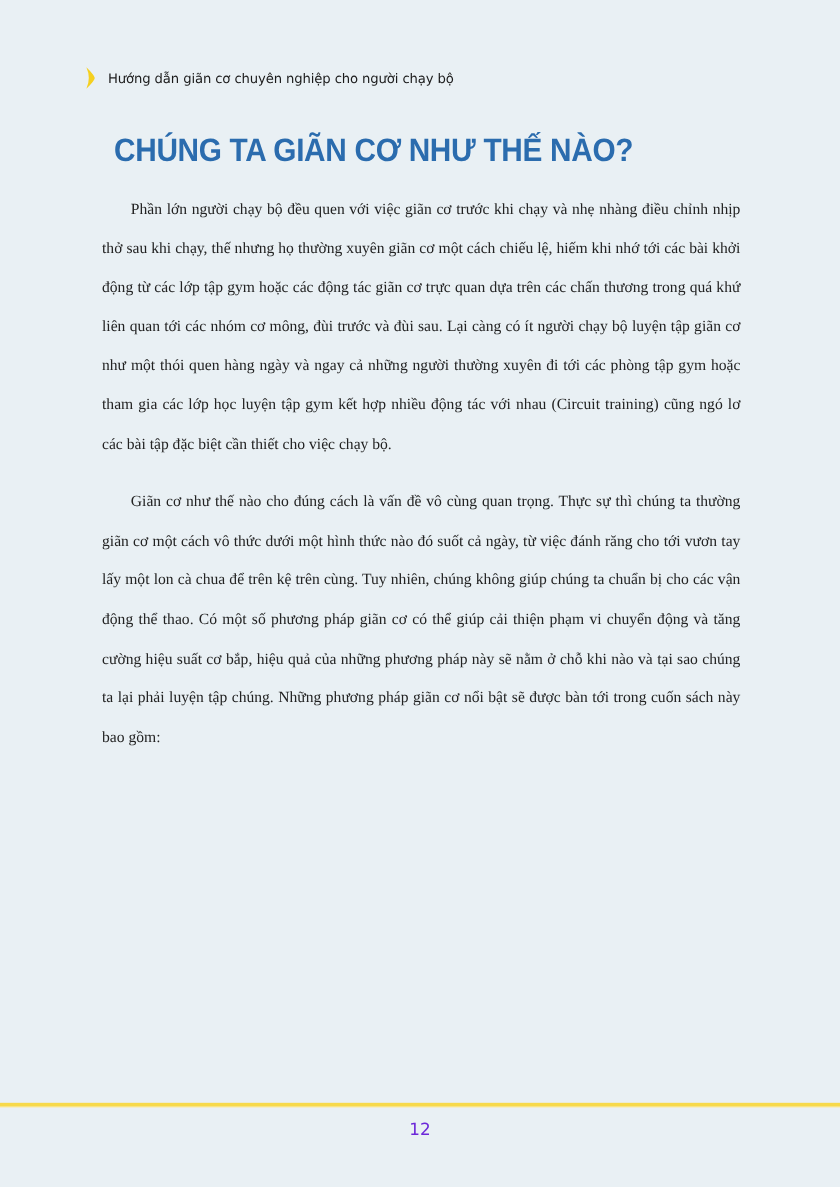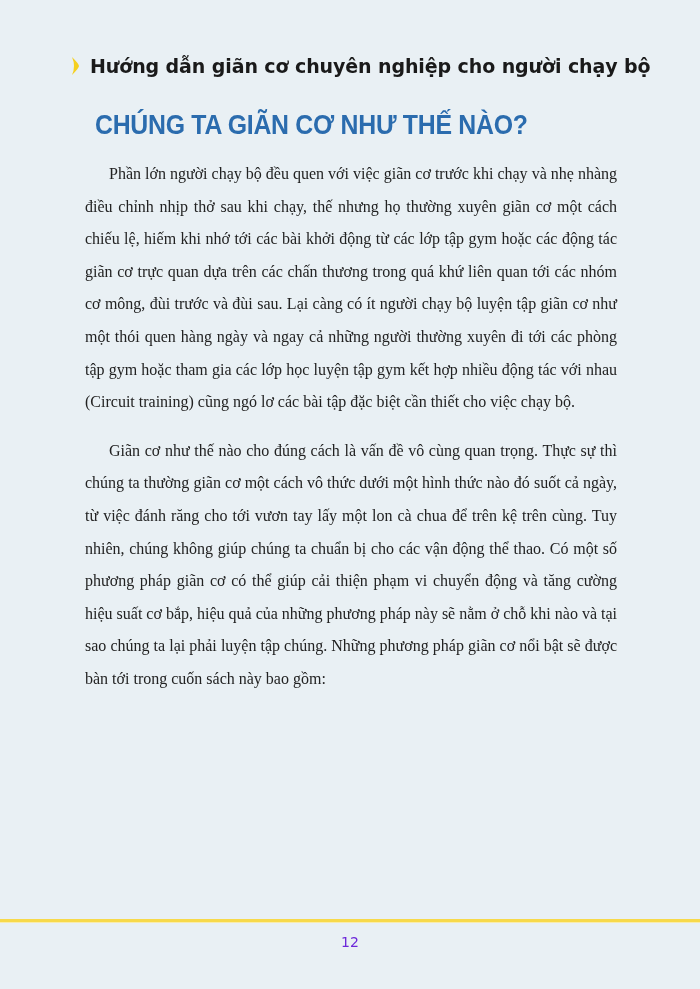--- a/index.html
+++ b/index.html
@@ -21,22 +21,22 @@
       align-items: center;
       gap: 8px;
     }
     .chevron {
       width: 12px;
       height: 20px;
       display: inline-block;
     }
     .running-header-text {
       font-family: "DejaVu Sans", sans-serif;
-      font-weight: bold;
-      font-size: 19px;
+      font-weight: normal;
+      font-size: 11px;
       color: #1a1a1a;
       letter-spacing: -0.1px;
     }
     .chapter-title {
       position: absolute;
       left: 95px;
       top: 110px;
       margin: 0;
       font-family: "Liberation Sans", sans-serif;
       font-weight: bold;
@@ -45,21 +45,21 @@
       letter-spacing: -0.3px;
       transform: scaleX(0.92);
       transform-origin: left center;
     }
     .body-text {
       position: absolute;
       left: 85px;
       top: 158px;
       width: 532px;
       font-family: "Liberation Serif", serif;
-      font-size: 16px;
+      font-size: 13px;
       line-height: 32.6px;
       color: #222222;
       text-align: justify;
     }
     .body-text p {
       margin: 0 0 16px 0;
       text-indent: 24px;
     }
     .footer-rule {
       position: absolute;

